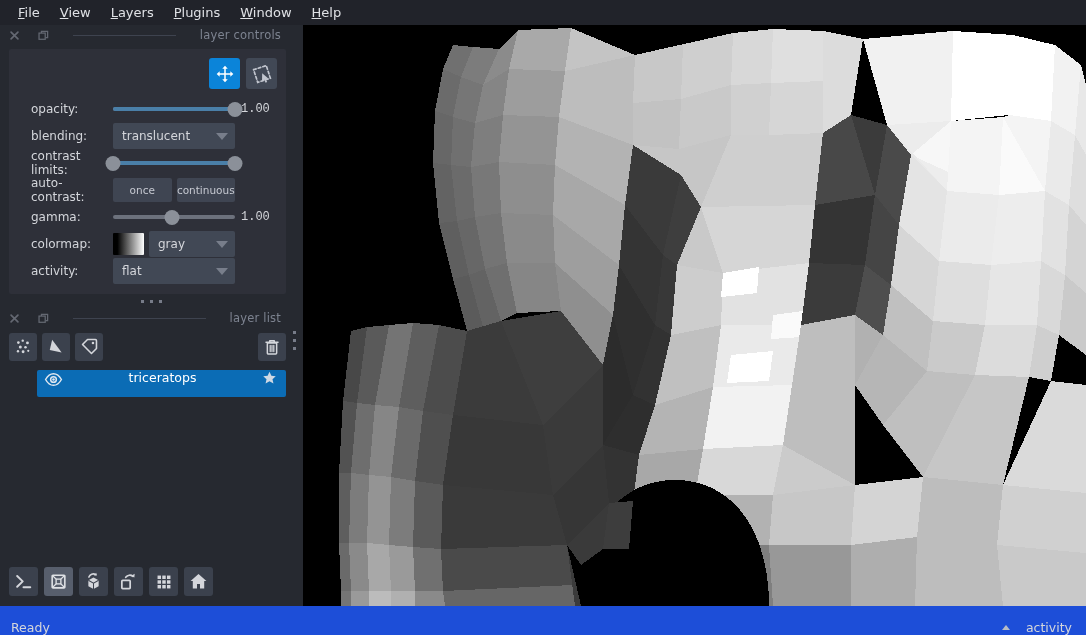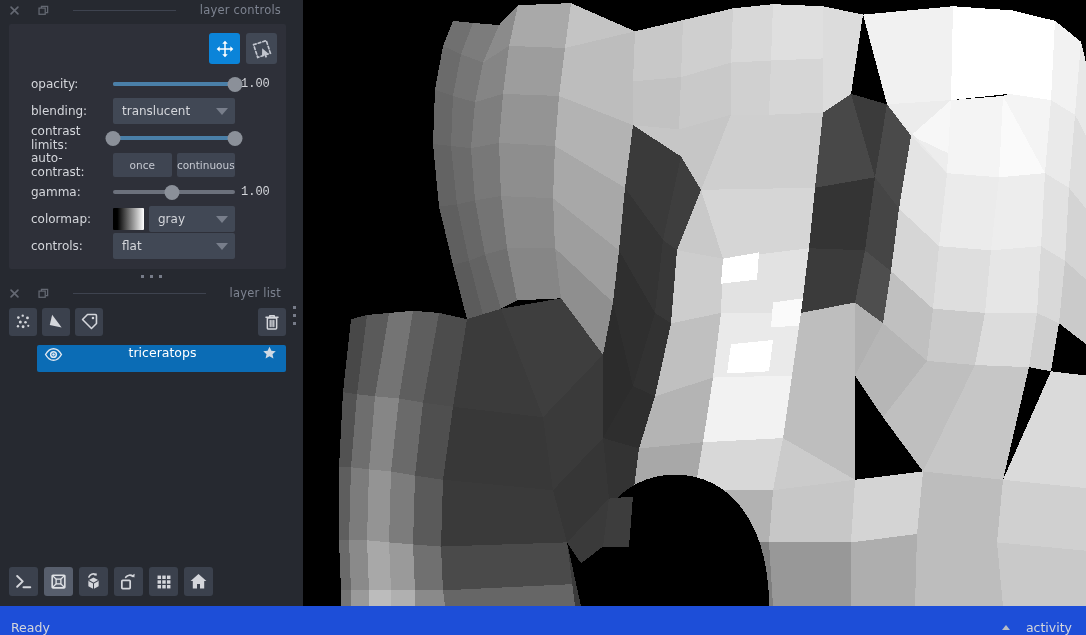--- a/index.html
+++ b/index.html
@@ -144,20 +144,28 @@
   .up-tri{
     width:0;height:0;border-left:4px solid transparent;border-right:4px solid transparent;
     border-bottom:5px solid #b8bcc5;
   }
 </style>
 </head>
 <body>
 
 <div class="app">
 
+  <div class="menubar">
+    <div class="menu-item"><u>F</u><span>ile</span></div>
+    <div class="menu-item"><u>V</u><span>iew</span></div>
+    <div class="menu-item"><u>L</u><span>ayers</span></div>
+    <div class="menu-item"><u>P</u><span>lugins</span></div>
+    <div class="menu-item"><u>W</u><span>indow</span></div>
+    <div class="menu-item"><u>H</u><span>elp</span></div>
+  </div>
 
   <div class="body">
 
     <div class="leftpane">
 
       <div class="dock-title">
         <svg class="dock-ico" viewBox="0 0 16 16">
           <path d="M3 3 L13 13 M13 3 L3 13" stroke="#8a8f9b" stroke-width="2.4" fill="none" stroke-linecap="round"></path>
         </svg>
         <svg class="dock-ico" viewBox="0 0 16 16">
@@ -248,21 +256,21 @@
             <div class="cmap-swatch"></div>
             <div class="combo">
               <span class="txt">gray</span>
               <span class="caret"></span>
             </div>
             <div class="val"></div>
           </div>
         </div>
 
         <div class="ctrl-row">
-          <div class="ctrl-lab">controls:</div>
+          <div class="ctrl-lab">activity:</div>
           <div class="ctrl-field">
             <div class="combo">
               <span class="txt">flat</span>
               <span class="caret"></span>
             </div>
             <div class="val"></div>
           </div>
         </div>
 
       </div>

